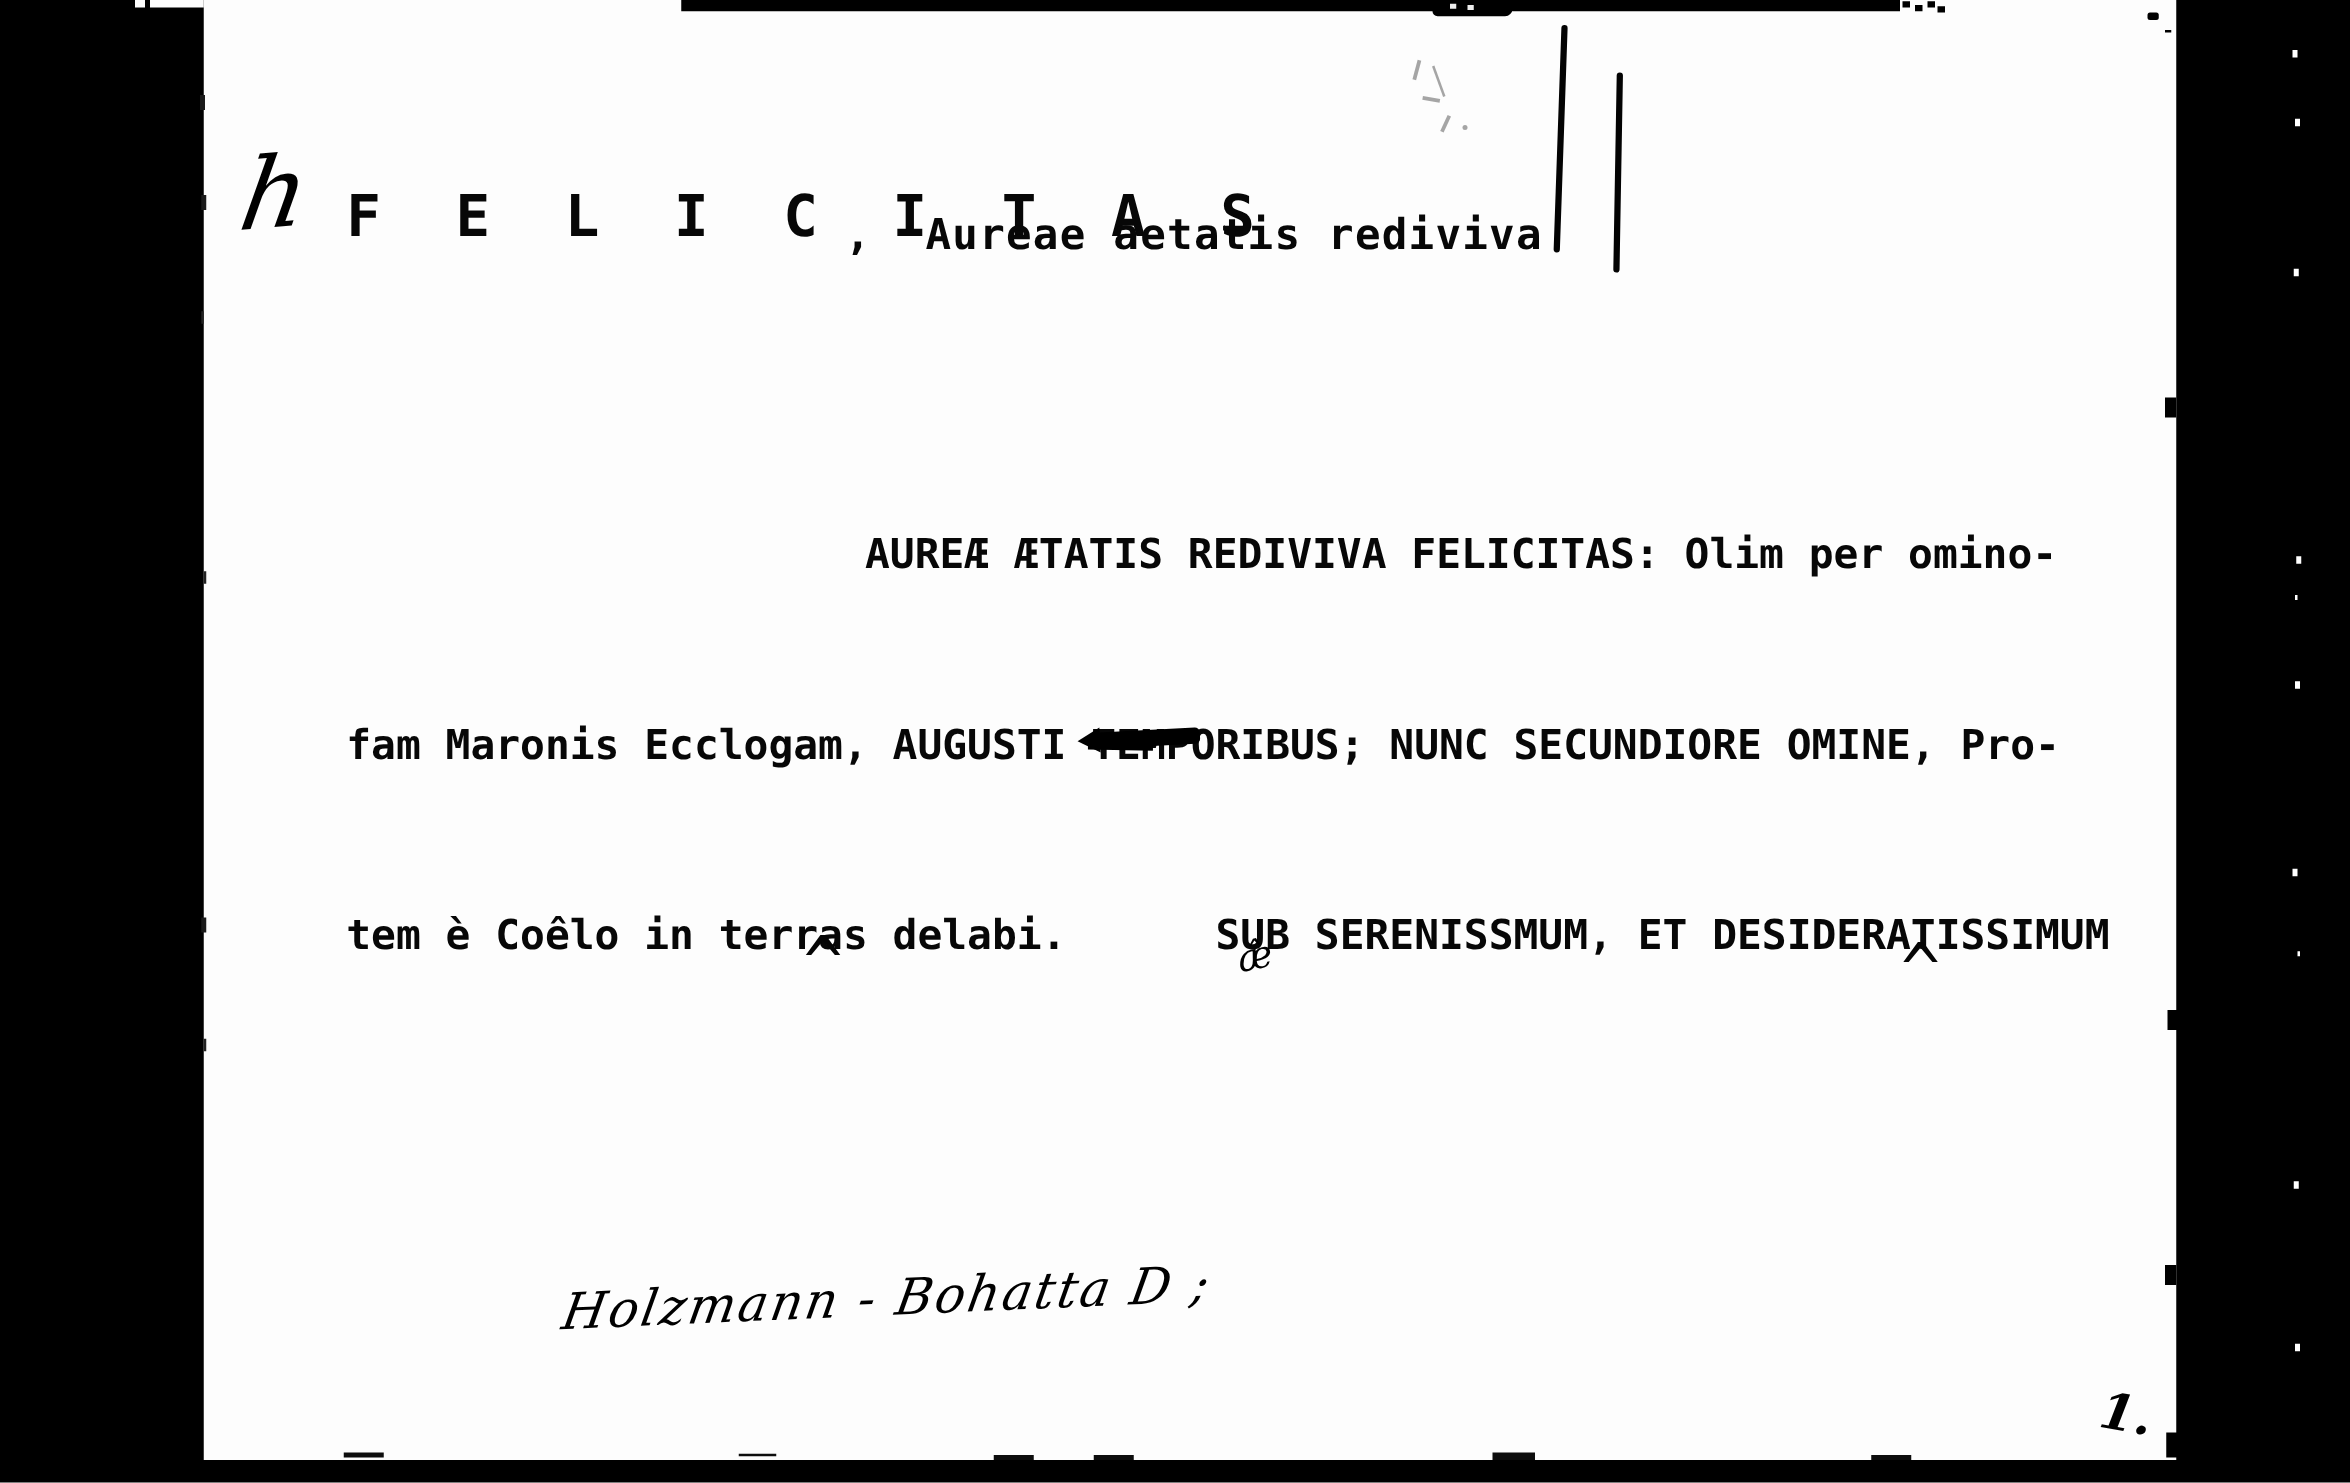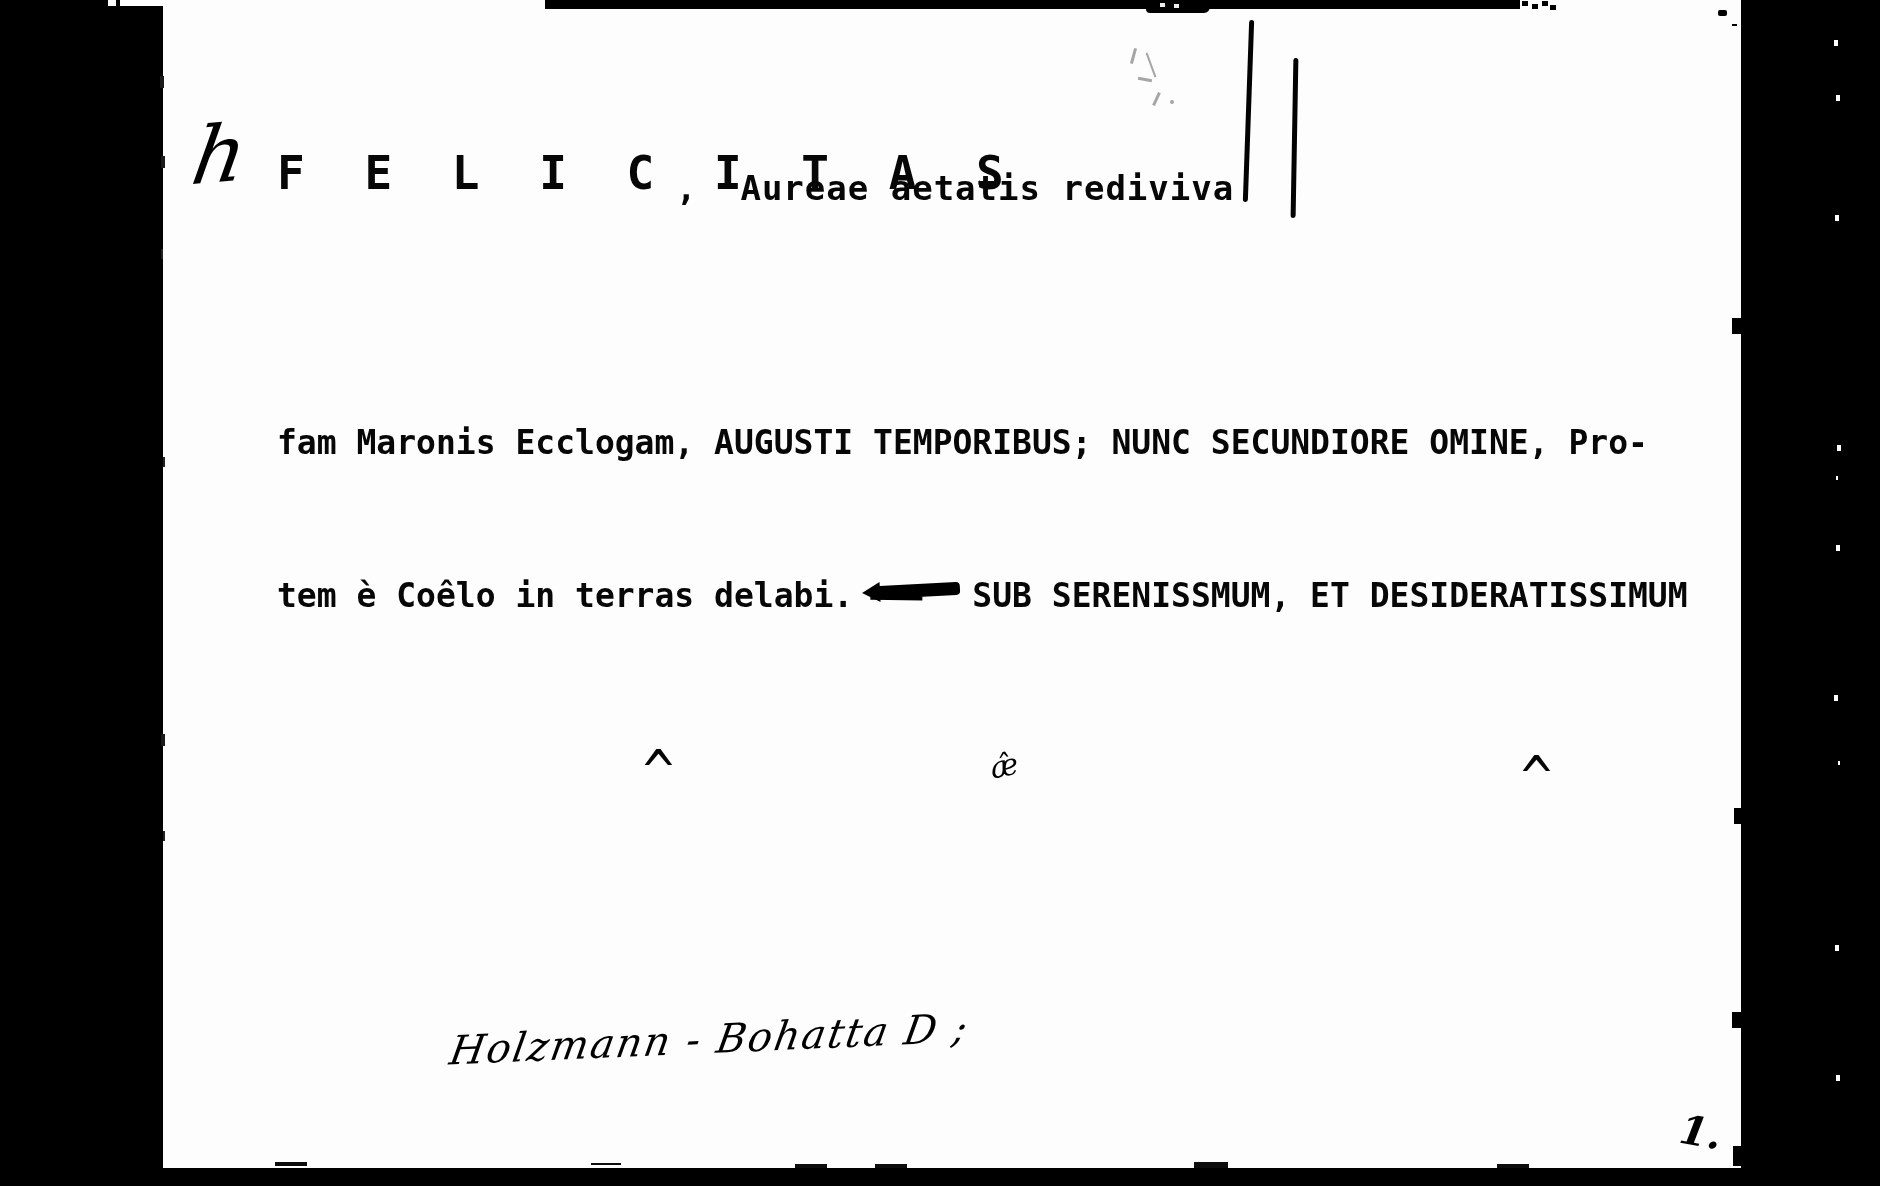--- a/index.html
+++ b/index.html
@@ -84,20 +84,21 @@
 <div id="fs5" class="faint"></div>
 
 <div id="stroke1" class="abs"></div>
 <div id="stroke2" class="abs"></div>
 
 <div id="h-letter" class="abs hand">h</div>
 <div id="title" class="abs typed">F E L I C I T A S</div>
 <div id="subtitle" class="abs typed">,  Aureae aetatis rediviva</div>
 
 <div id="record" class="abs typed">
+  <div class="tline indent">AUREÆ ÆTATIS REDIVIVA FELICITAS: Olim per omino-</div>
   <div class="tline">fam Maronis Ecclogam, AUGUSTI TEMPORIBUS; NUNC SECUNDIORE OMINE, Pro-</div>
   <div class="tline">tem è Coêlo in terras delabi.      SUB SERENISSMUM, ET DESIDERATISSIMUM</div>
   
   
   
   
   
   
   
 </div>

